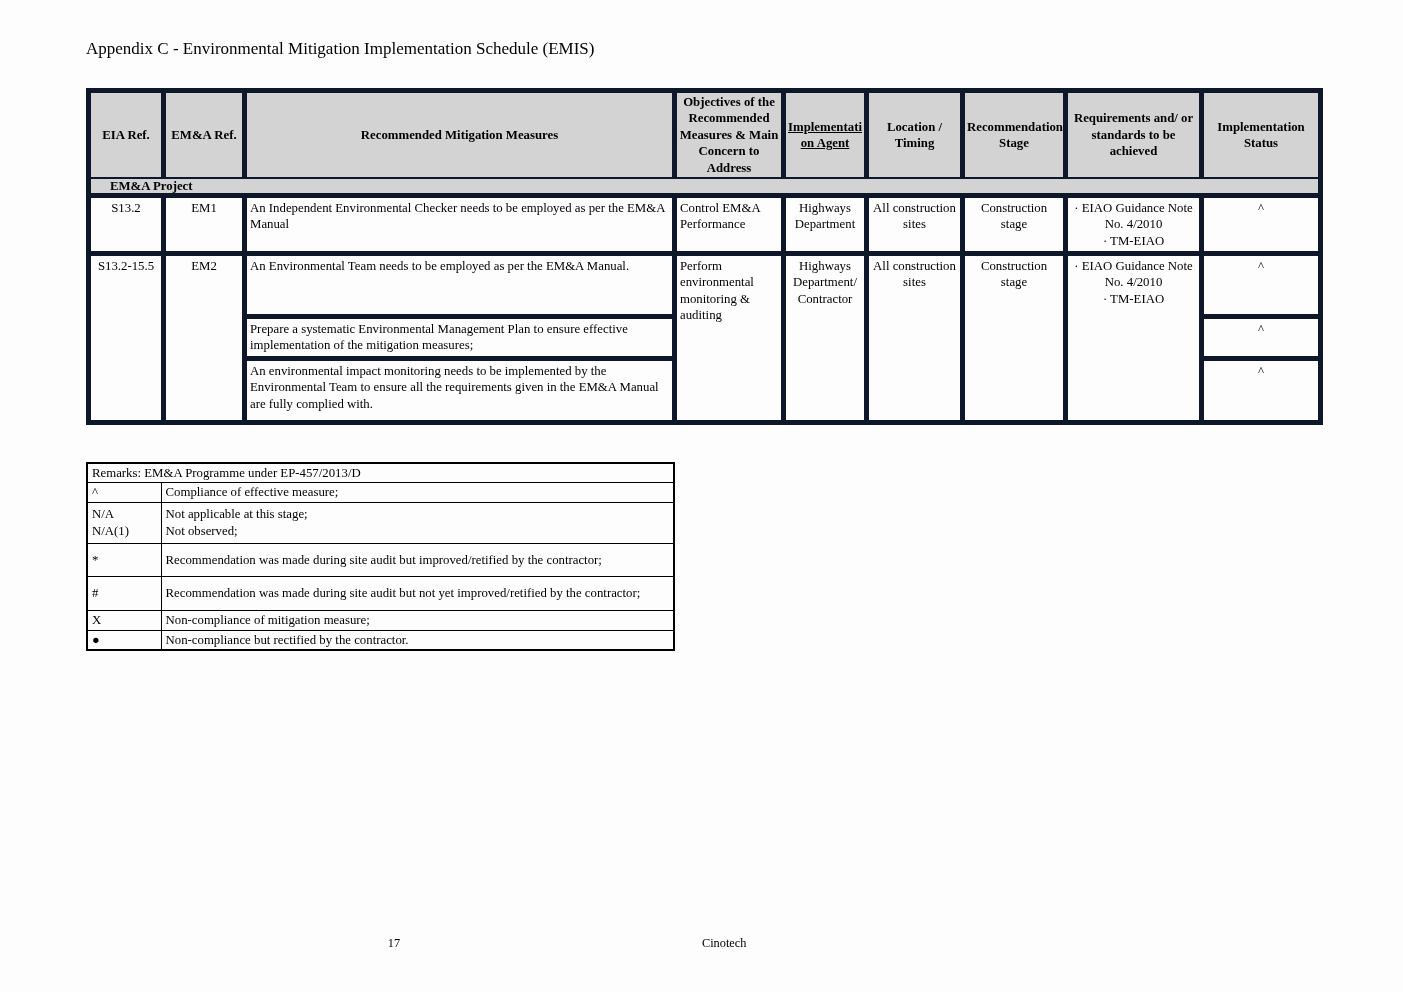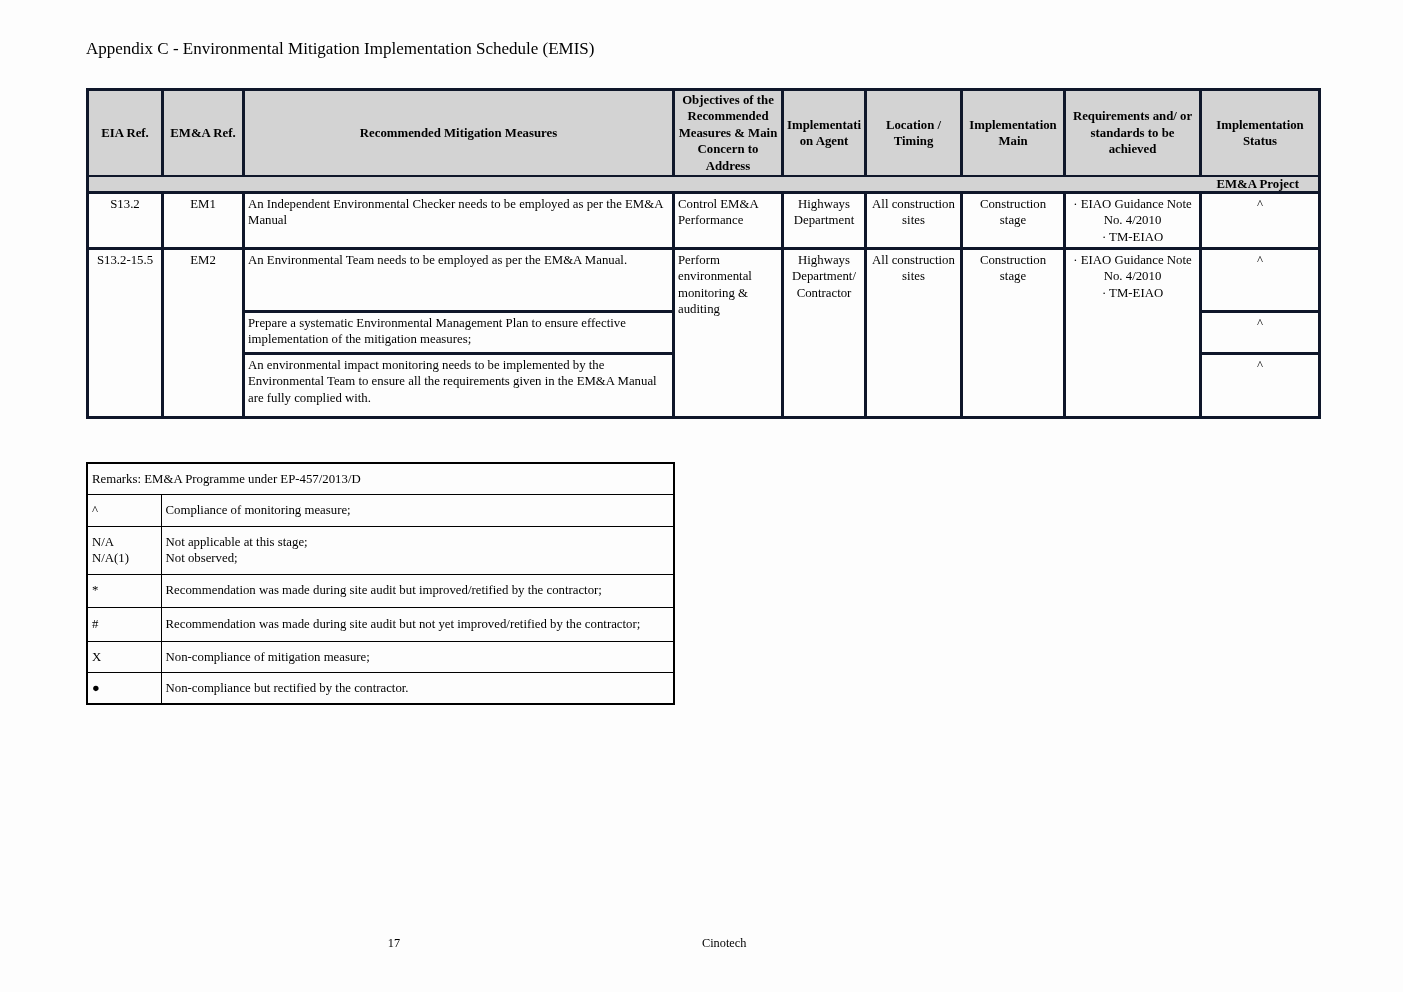--- a/index.html
+++ b/index.html
@@ -21,55 +21,55 @@
     table-layout: fixed;
     font-size: 12.8px;
     line-height: 1.28;
   }
   
   .t-main {
     left: 86px; top: 88px; width: 1232px;
     border: 2px solid #000;
   }
   .t-main th, .t-main td {
-    border: 3px solid #0f172a;
+    border: 5px solid #0f172a;
     padding: 2px 3px;
     vertical-align: top;
     overflow: hidden;
   }
   .t-main thead th {
     background: #d3d3d3;
     font-weight: bold;
     text-align: center;
     vertical-align: middle;
     border-bottom-width: 2px;
     padding: 1px 2px;
   }
-  .th-break { word-wrap: break-word; word-break: break-all; }
+  .th-break { word-wrap: break-word; word-break: break-all; text-decoration: underline; }
   .section-row td {
     background: #d3d3d3;
     font-weight: bold;
-    text-align: right;
+    text-align: left;
     padding: 0 19px;
     line-height: 1.1;
     border-top-width: 2px;
     border-bottom-width: 2px;
   }
   .row-em1 > td { border-bottom-width: 2px; }
   .t-main td.ac { text-align: center; }
   .t-main td.status { text-align: center; vertical-align: top; }
   .req-item { text-align: center; }
   
   .t-remarks {
     left: 86px; top: 462px; width: 587px;
     border: 2px solid #000;
   }
   .t-remarks td {
     border: 1px solid #000;
-    padding: 7px 4px;
+    padding: 1px 4px;
     vertical-align: middle;
   }
   
   .footer {
     position: absolute; left: 86px; top: 936px; width: 1232px;
     display: flex; justify-content: space-between; align-items: baseline;
     font-size: 12.3px;
   }
   .footer > div { flex: 1; }
   .footer .f-center { text-align: center; }
@@ -93,21 +93,21 @@
       <col style="width:119px">
   </colgroup>
   <thead>
     <tr style="height:83px">
       <th>EIA Ref.</th>
       <th>EM&amp;A Ref.</th>
       <th>Recommended Mitigation Measures</th>
       <th>Objectives of the Recommended Measures &amp; Main Concern to Address</th>
       <th class="th-break">Implementation Agent</th>
       <th>Location / Timing</th>
-      <th>Implementation Main</th>
+      <th>Recommendation Stage</th>
       <th>Requirements and/ or standards to be achieved</th>
       <th>Implementation Status</th>
     </tr>
   </thead>
   <tbody>
     <tr class="section-row" style="height:15px">
       <td colspan="9">EM&amp;A Project</td>
     </tr>
     <tr class="row-em1" style="height:38px">
       <td class="ac">S13.2</td>
@@ -152,21 +152,21 @@
   <colgroup>
     <col style="width:74px">
       <col style="width:513px">
   </colgroup>
   <tbody>
     <tr style="height:17px">
       <td colspan="2">Remarks: EM&amp;A Programme under EP-457/2013/D</td>
     </tr>
     <tr style="height:19px">
       <td>^</td>
-      <td>Compliance of monitoring measure;</td>
+      <td>Compliance of effective measure;</td>
     </tr>
     <tr style="height:41px">
       <td>
         <div>N/A</div>
         <div>N/A(1)</div>
       </td>
       <td>
         <div>Not applicable at this stage;</div>
         <div>Not observed;</div>
       </td>

